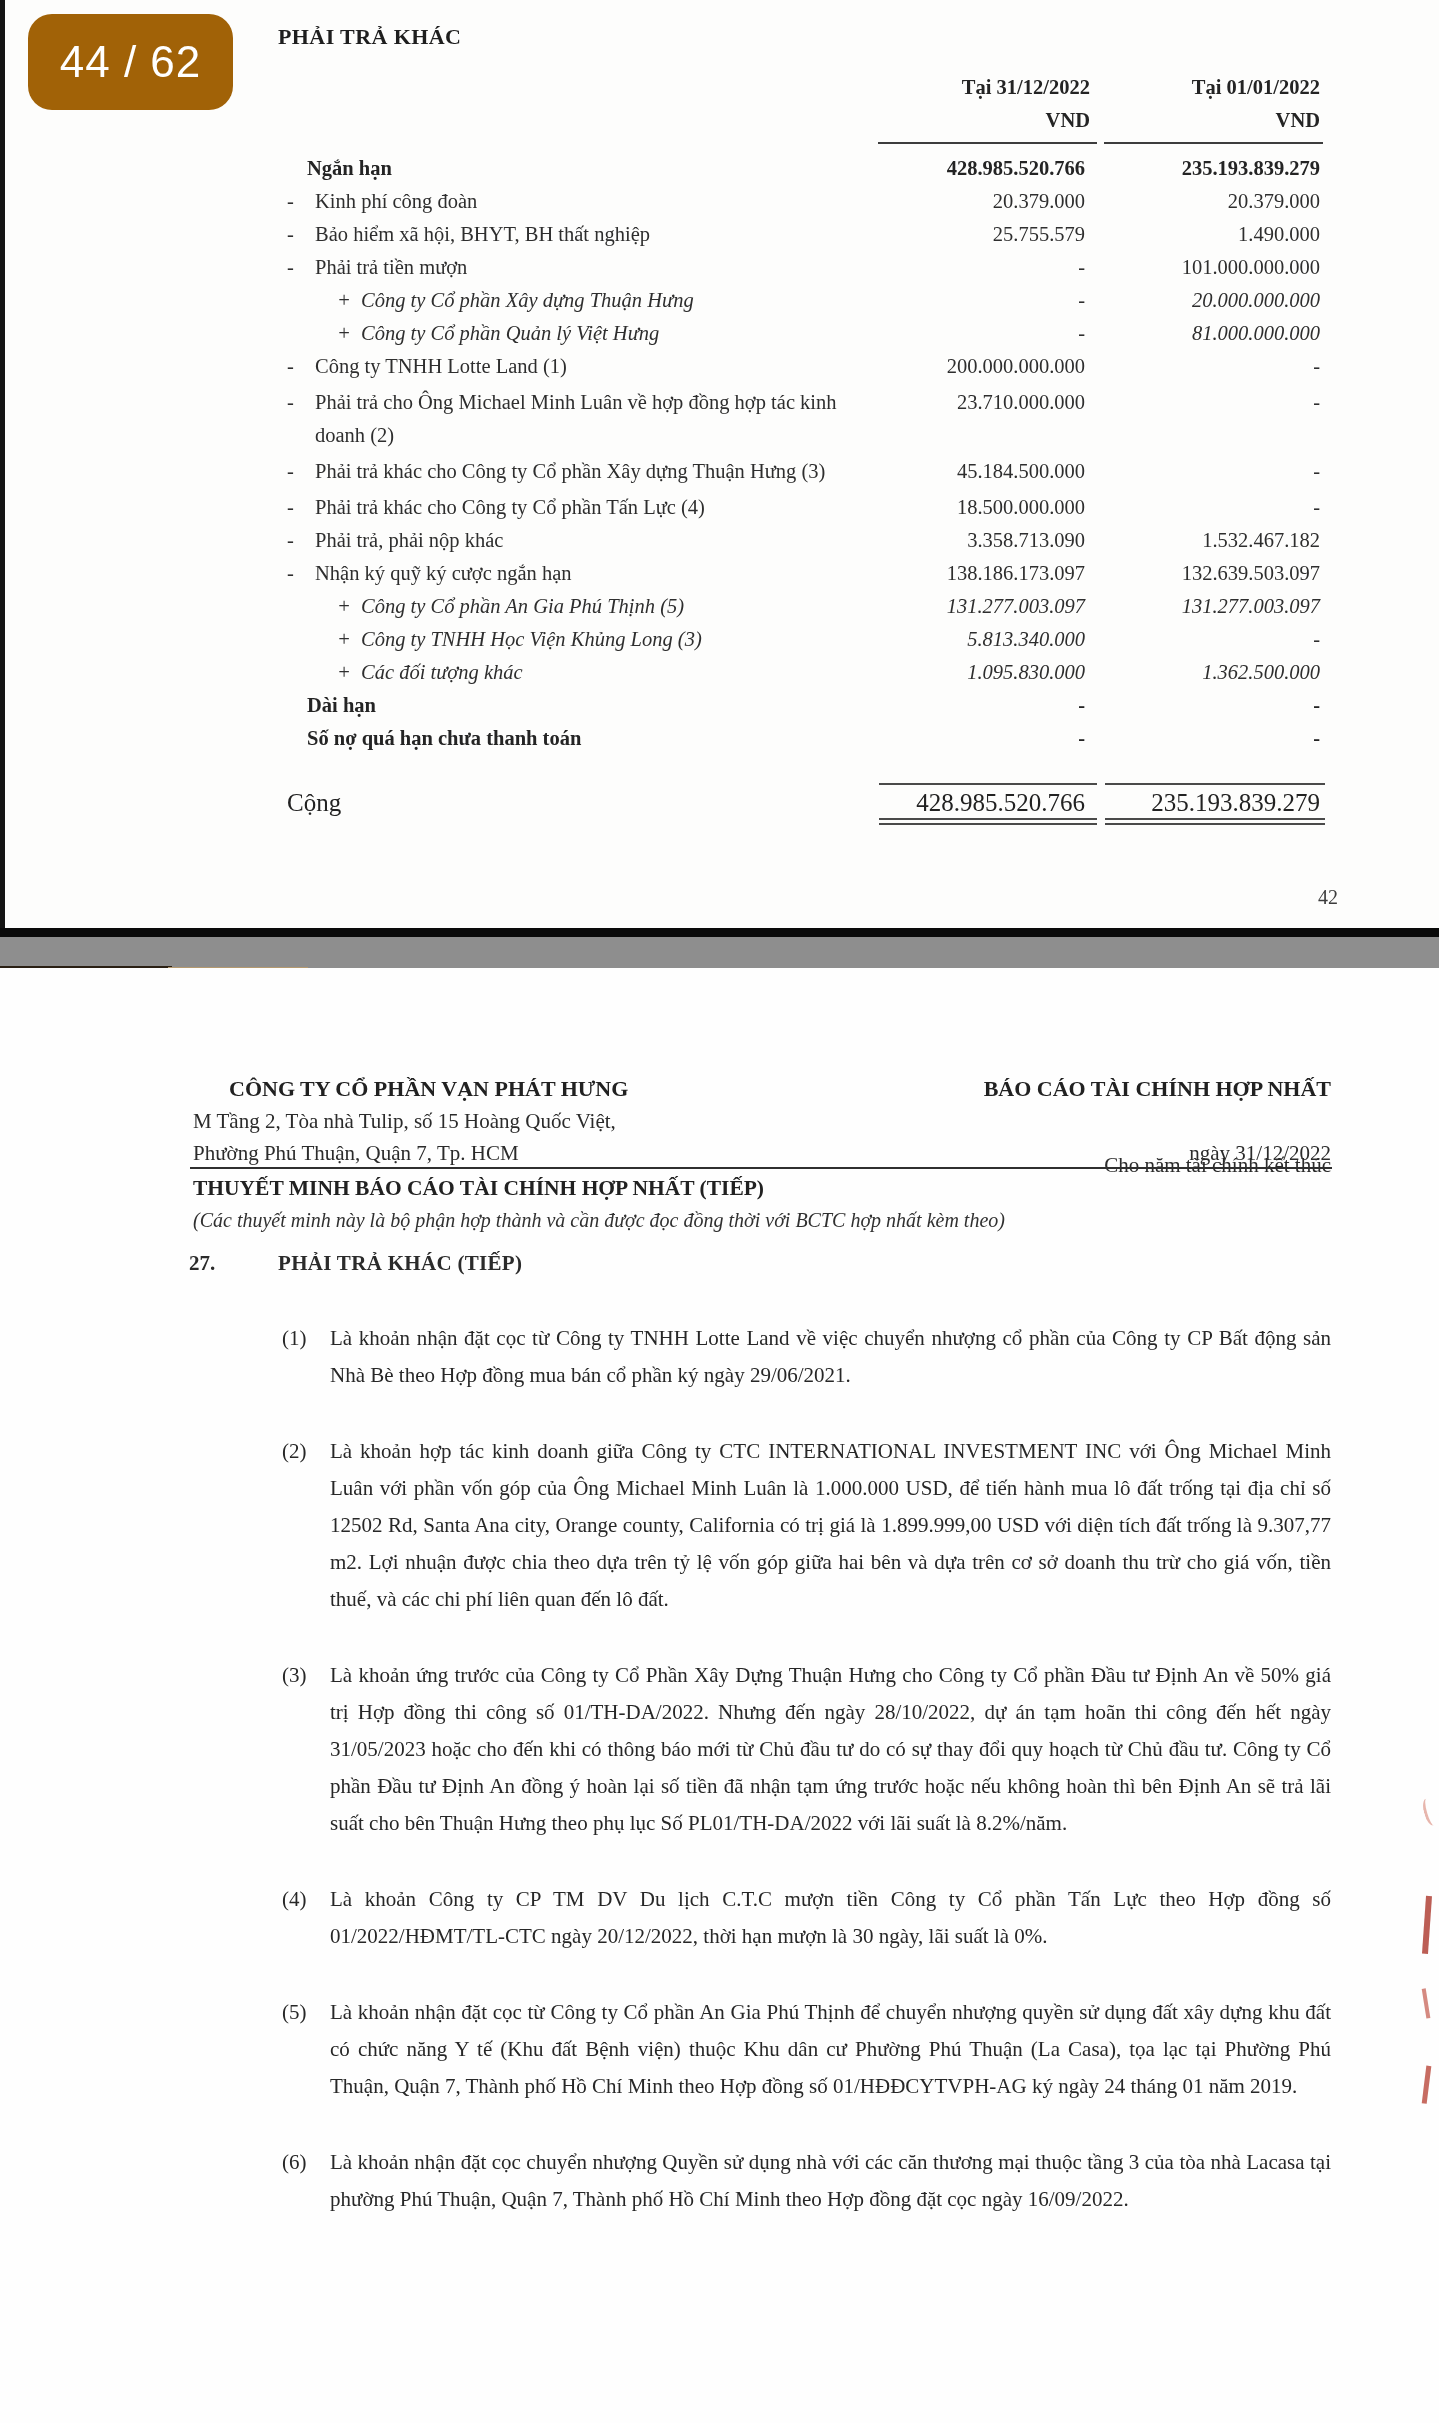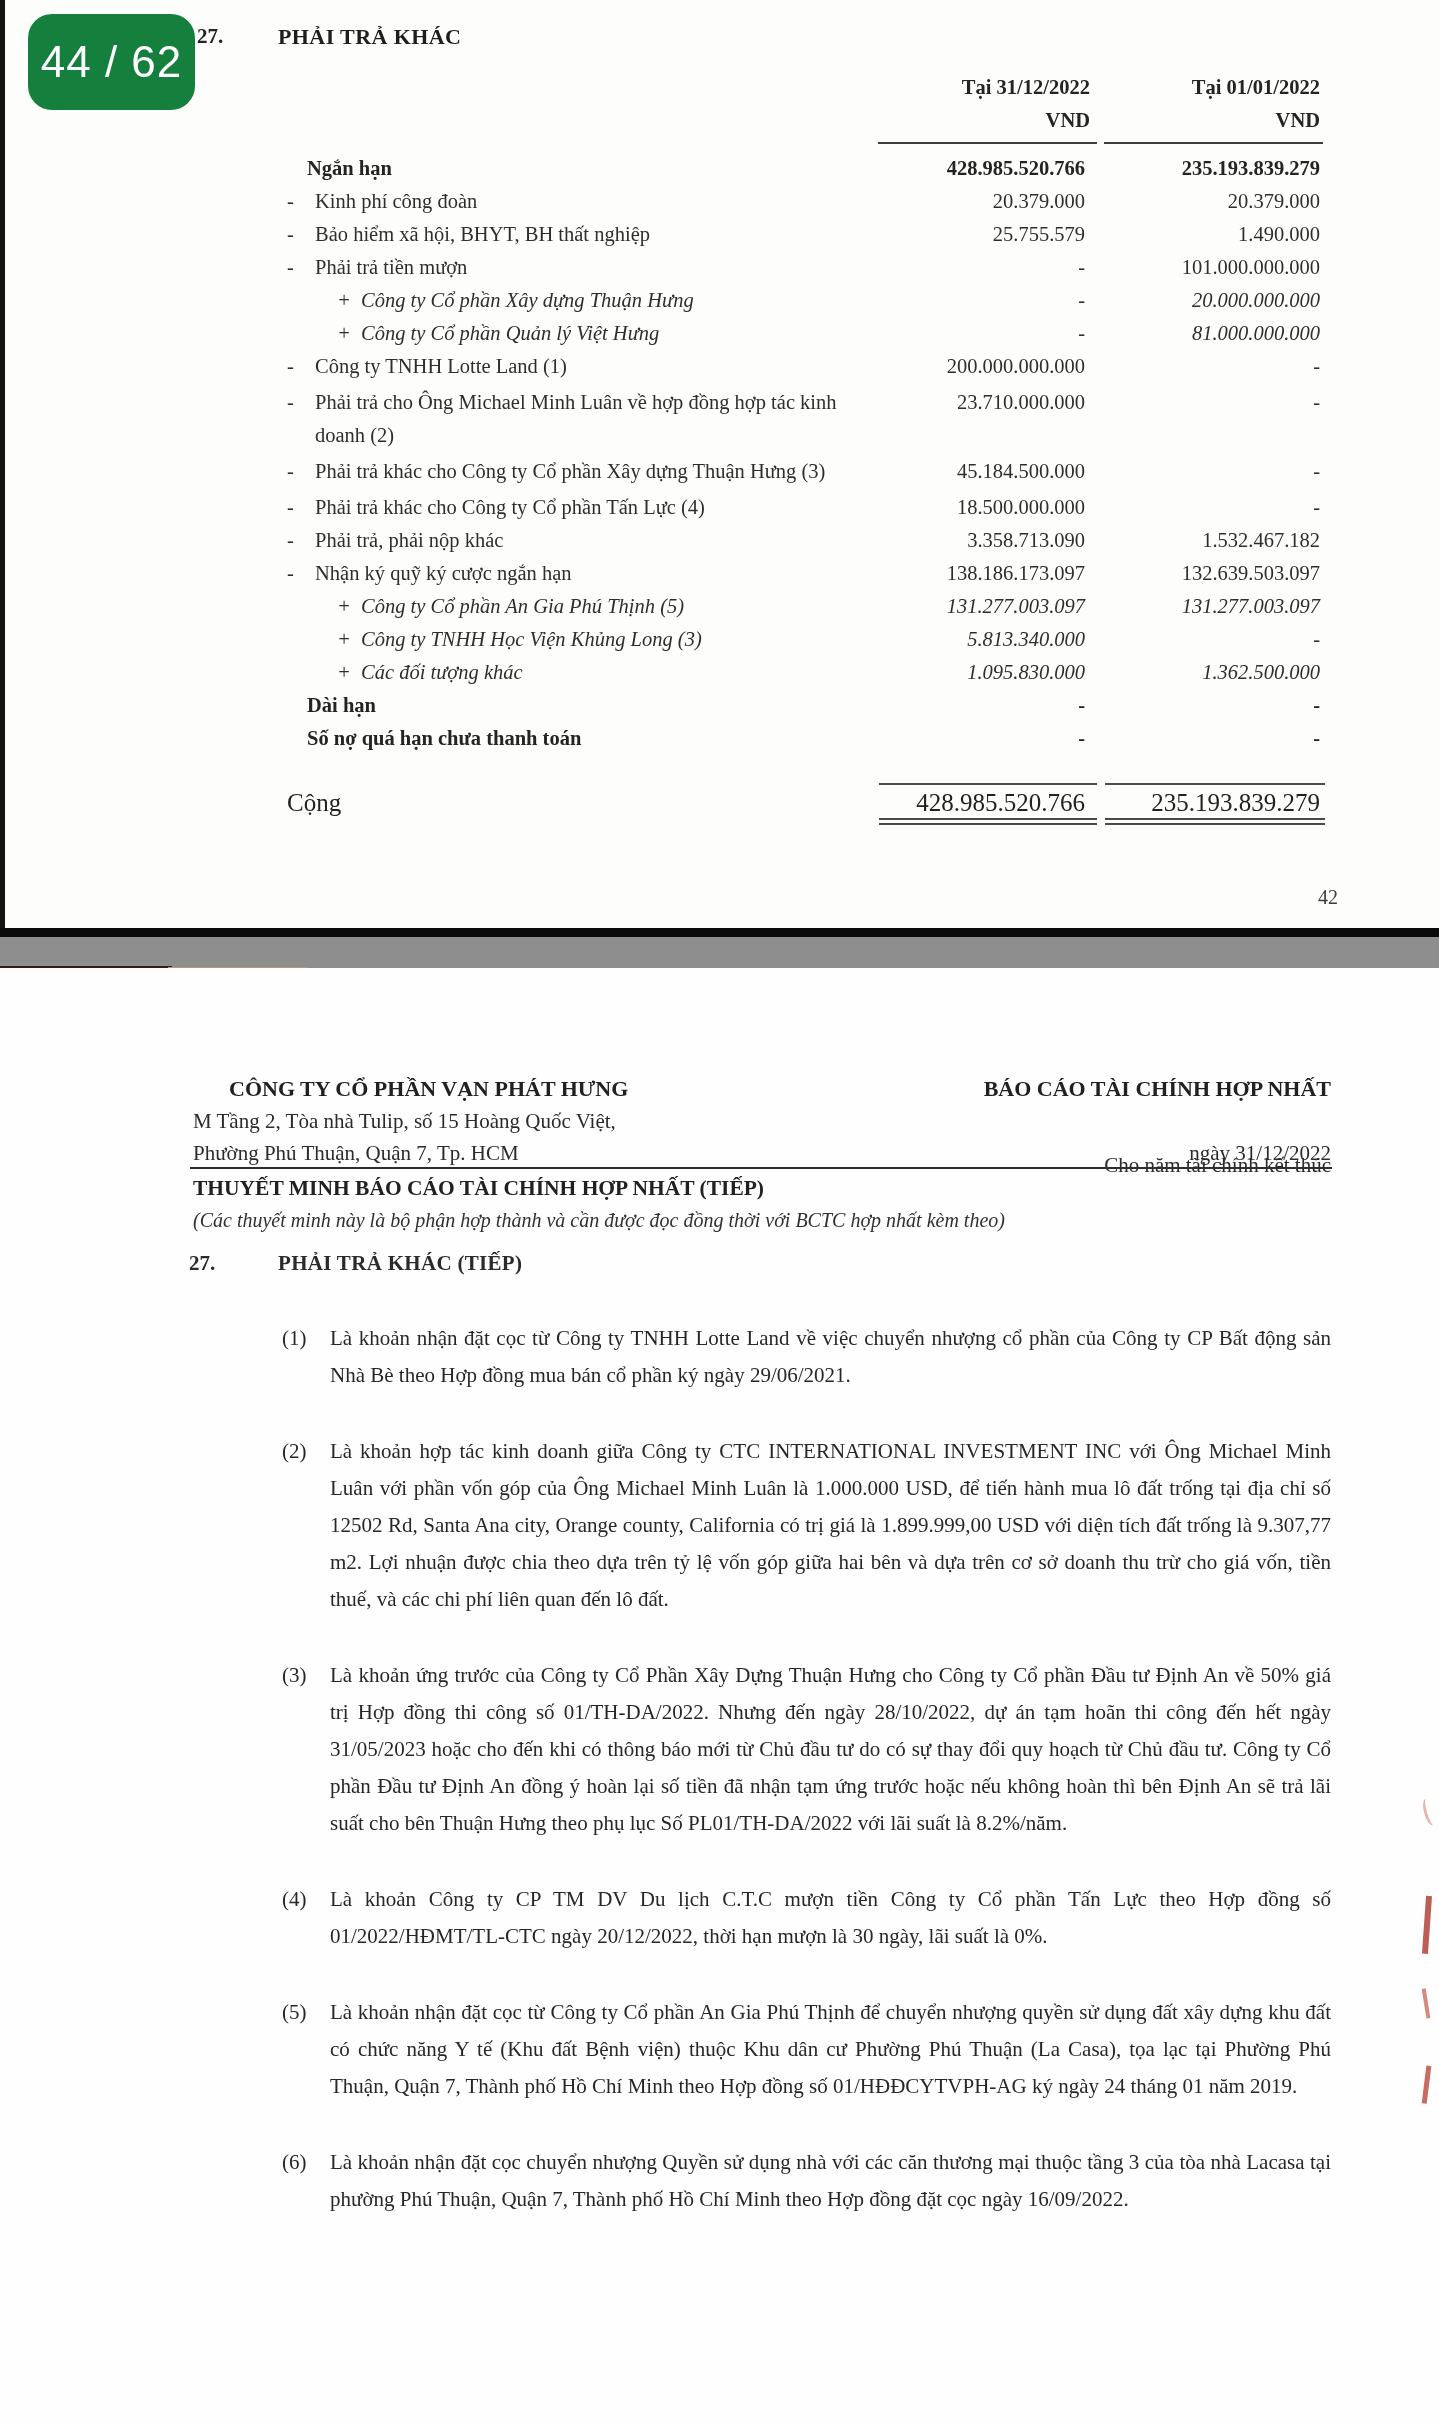--- a/index.html
+++ b/index.html
@@ -11,22 +11,22 @@
     color:#2b2b2b;
     overflow:hidden;
   }
   .abs { position:absolute; }
 
   
   .page1 { left:0; top:0; width:1439px; height:928px; background:#fdfdfc; }
   .edge-strip { left:0; top:0; width:5px; height:928px; background:#141414; }
 
   .badge {
-    left:28px; top:14px; width:167px; height:96px;
-    background:#15803d; border-radius:24px;
+    left:28px; top:14px; width:205px; height:96px;
+    background:#a16207; border-radius:24px;
     display:flex; align-items:center; justify-content:center;
     font-family:"Liberation Sans","DejaVu Sans",sans-serif;
     font-size:44px; color:#ffffff; letter-spacing:1px;
   }
   .notch { left:195px; top:14px; width:42px; height:38px; background:#fdfdfc; }
   .sec-num-1 { left:197px; top:24px; font-weight:bold; font-size:21px; color:#232323; }
   .sec-title-1 { left:278px; top:24px; font-weight:bold; font-size:22px; letter-spacing:.4px; color:#1e1e1e; }
 
   .hcol { width:230px; text-align:right; font-weight:bold; font-size:20.5px; color:#242424; }
   .h1a { left:860px; top:76px; }

